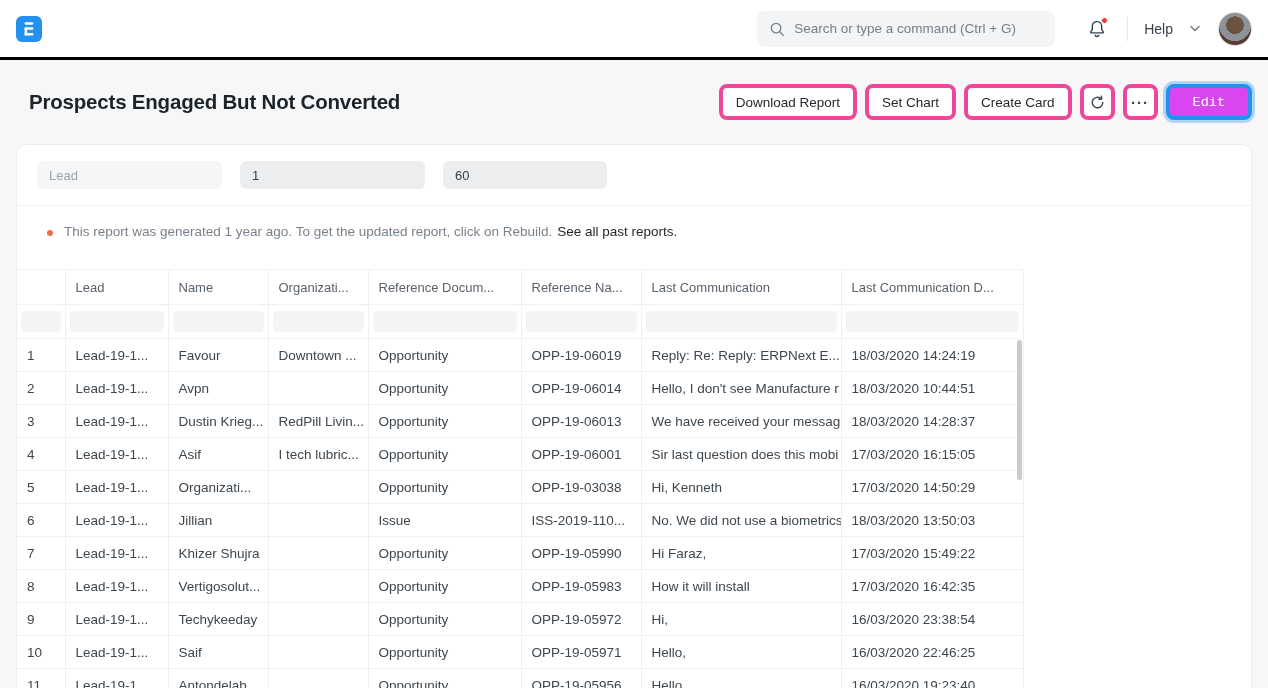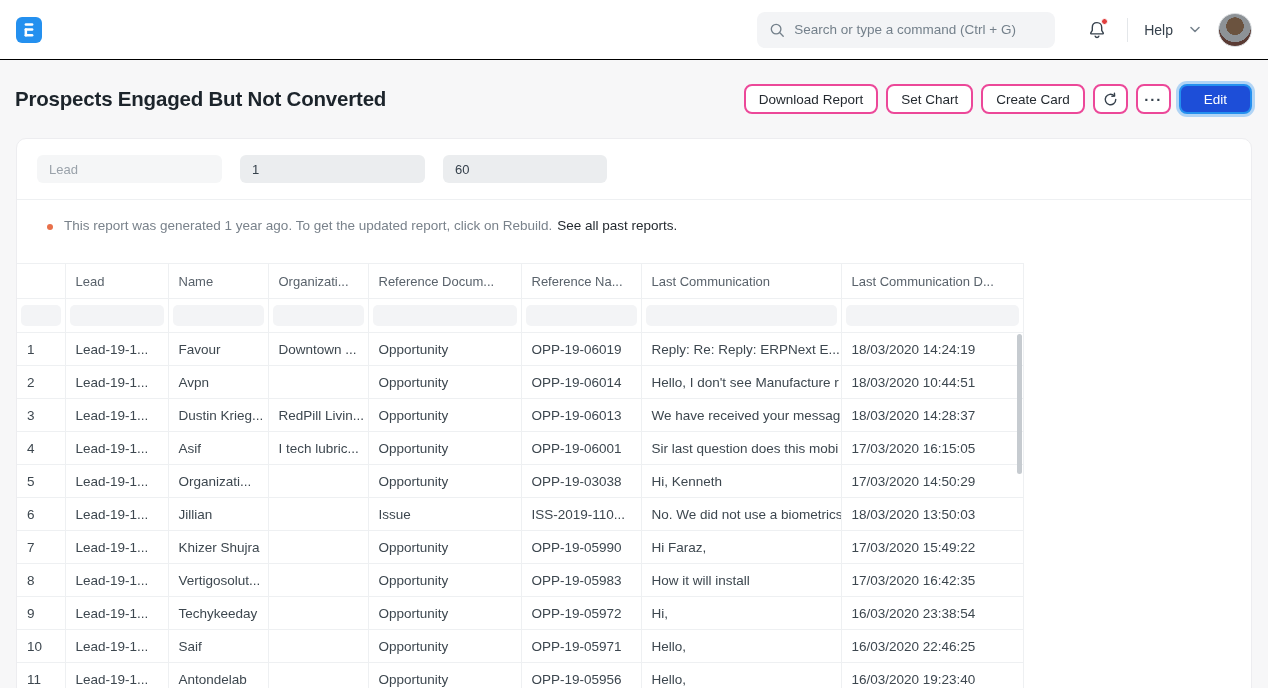--- a/index.html
+++ b/index.html
@@ -6,21 +6,21 @@
   html, body { width: 1268px; height: 688px; overflow: hidden; }
   body {
     font-family: "Liberation Sans", "DejaVu Sans", sans-serif;
     background: #f7f7f8;
     color: #36414c;
   }
   .viewport { width: 1268px; height: 688px; overflow: hidden; position: relative; }
 
   
   .navbar {
-    height: 60px; background: #ffffff; border-bottom: 1px solid #000000;
+    height: 60px; background: #ffffff; border-bottom: 3px solid #000000;
     display: flex; align-items: center; justify-content: space-between;
     padding: 0 16px;
   }
   .logo {
     width: 26px; height: 26px; border-radius: 6px; background: #2490ef;
     display: flex; align-items: center; justify-content: center; cursor: pointer;
   }
   .nav-right { display: flex; align-items: center; }
   .search-box {
     width: 298px; height: 36px; background: #f3f4f6; border-radius: 8px;
@@ -42,34 +42,35 @@
   .help svg { margin-left: 6px; }
   .avatar {
     width: 34px; height: 34px; border-radius: 50%; margin-left: 18px; cursor: pointer;
     background: radial-gradient(circle at 50% 38%, #6b533f 0 34%, #8d9296 35% 62%, #5a3b34 63% 100%);
     border: 1px solid #d8dbde;
   }
 
   
   .page-head {
     display: flex; align-items: center; justify-content: space-between;
-    padding: 24px 16px 0 15px;
+    padding: 24px 16px 0 29px;
   }
   .page-title { font-size: 20.5px; font-weight: 700; color: #1c242b; letter-spacing: -0.2px; }
   .actions { display: flex; align-items: center; gap: 8px; }
   .btn {
-    height: 30px; padding: 0 13px; border-radius: 8px; background: #fff;
-    border: 2px solid #ec4899; font-family: inherit; font-size: 13.5px; color: #242a30;
+    height: 36px; padding: 0 13px; border-radius: 8px; background: #fff;
+    border: 4px solid #ec4899; font-family: inherit; font-size: 13.5px; color: #242a30;
     display: inline-flex; align-items: center; justify-content: center; cursor: pointer;
   }
   .btn-icon { padding: 0; width: 35px; color: #36414c; }
   .btn-ellipsis { font-size: 15px; letter-spacing: 1px; font-weight: 700; color: #36414c; }
   .btn-primary {
-    background: #1d4ed8; border-color: #2490ef; color: #fff; padding: 0 23px;
+    background: #d946ef; border-color: #2490ef; color: #fff; padding: 0 23px;
     box-shadow: 0 0 0 3px rgba(36,144,239,0.33);
+    font-family: Liberation Mono, monospace;
   }
 
   
   .card {
     margin: 24px 16px 0; background: #ffffff; border: 1px solid #ededf0;
     border-radius: 10px; min-height: 560px; position: relative;
   }
   .filter-section { display: flex; align-items: center; gap: 18px; padding: 16px 0 16px 20px; }
   .f-input {
     height: 28px; border: none; border-radius: 6px; padding: 0 12px; outline: none;

